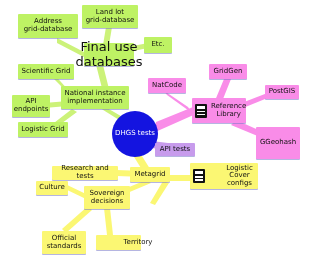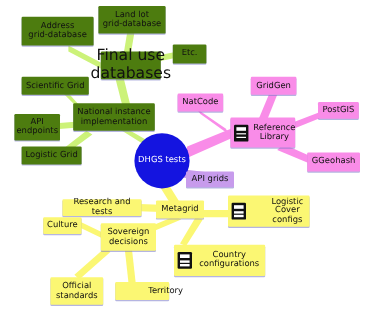--- a/index.html
+++ b/index.html
@@ -18,21 +18,21 @@
     align-items:center;
     justify-content:center;
     text-align:center;
     line-height:1.08;
     color:#111111;
     border-radius:1px;
     padding:2px 3px;
     white-space:pre-line;
     box-shadow:0 1px 0 rgba(120,120,200,.55);
   }
-  .green{background:#4d7c0f;}
+  .green{background:#bef264;}
   .pink{background:#f98ce8;}
   .yellow{background:#fbf773;}
   .purple{background:#c79bec;}
   .center{
     border-radius:50%;
     background:#1414e0;
     color:#ffffff;
     box-shadow:none;
   }
   .ico{
@@ -134,41 +134,36 @@
   <div class="node pink" style="left:209px;top:64px;width:38px;height:15px;font-size:7px;">GridGen</div>
 
   <div class="node pink" style="left:265px;top:85px;width:34px;height:14px;font-size:7px;">PostGIS</div>
 
   <div class="node pink withico" style="left:192px;top:98px;width:54px;height:25px;font-size:7px;">
     <span class="ico"></span>
     <span class="lbl">Reference
 Library</span>
   </div>
 
-  <div class="node pink" style="left:256px;top:127px;width:44px;height:16px;font-size:7px;text-align:right;">GGeohash</div>
+  <div class="node pink" style="left:256px;top:127px;width:44px;height:32px;font-size:7px;text-align:right;">GGeohash</div>
 
   <div class="node center" style="left:112px;top:111px;width:46px;height:46px;font-size:7px;">DHGS tests</div>
 
-  <div class="node purple" style="left:155px;top:143px;width:40px;height:13px;font-size:7px;">API grids</div>
+  <div class="node purple" style="left:155px;top:143px;width:40px;height:13px;font-size:7px;">API tests</div>
 
   <div class="node yellow" style="left:52px;top:166px;width:66px;height:14px;font-size:7px;">Research and tests</div>
 
   <div class="node yellow" style="left:130px;top:167px;width:40px;height:15px;font-size:7px;">Metagrid</div>
 
   <div class="node yellow withico" style="left:190px;top:163px;width:68px;height:26px;font-size:7px;gap:15px;">
     <span class="ico"></span>
     <span class="lbl">Logistic
 Cover configs</span>
   </div>
 
-  <div class="node yellow withico" style="left:145px;top:204px;width:76px;height:26px;font-size:7px;">
-    <span class="ico"></span>
-    <span class="lbl">Country
-configurations</span>
-  </div>
 
   <div class="node yellow" style="left:36px;top:181px;width:32px;height:14px;font-size:7px;">Culture</div>
 
   <div class="node yellow" style="left:84px;top:186px;width:46px;height:23px;font-size:7px;">Sovereign
 decisions</div>
 
   <div class="node yellow" style="left:42px;top:231px;width:44px;height:23px;font-size:7px;">Official
 standards</div>
 
   <div class="node yellow" style="left:96px;top:235px;width:38px;height:15px;font-size:7px;padding-left:42px;">Territory</div>

